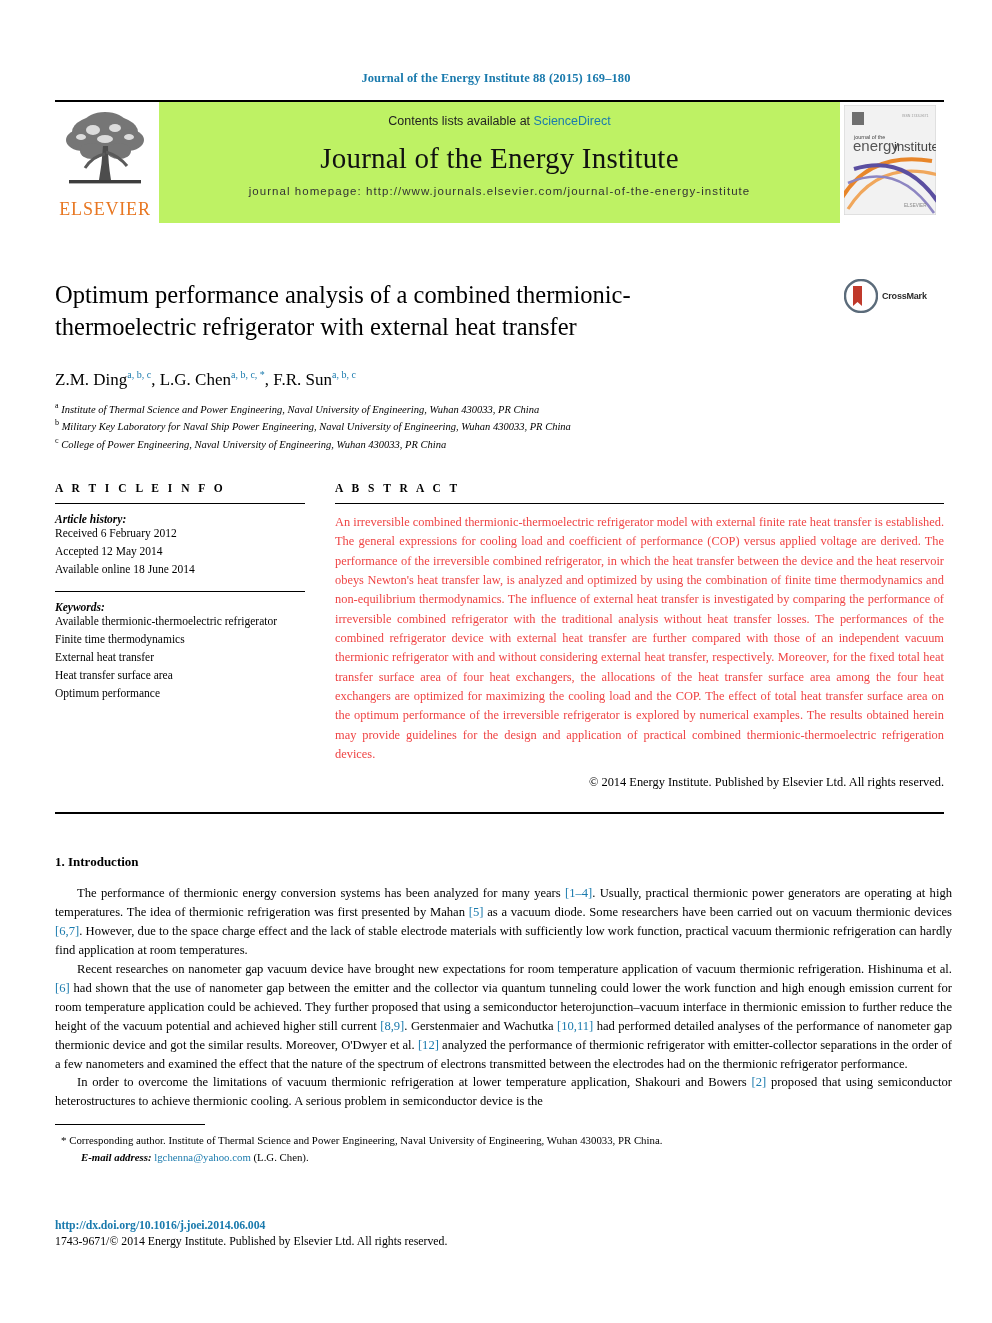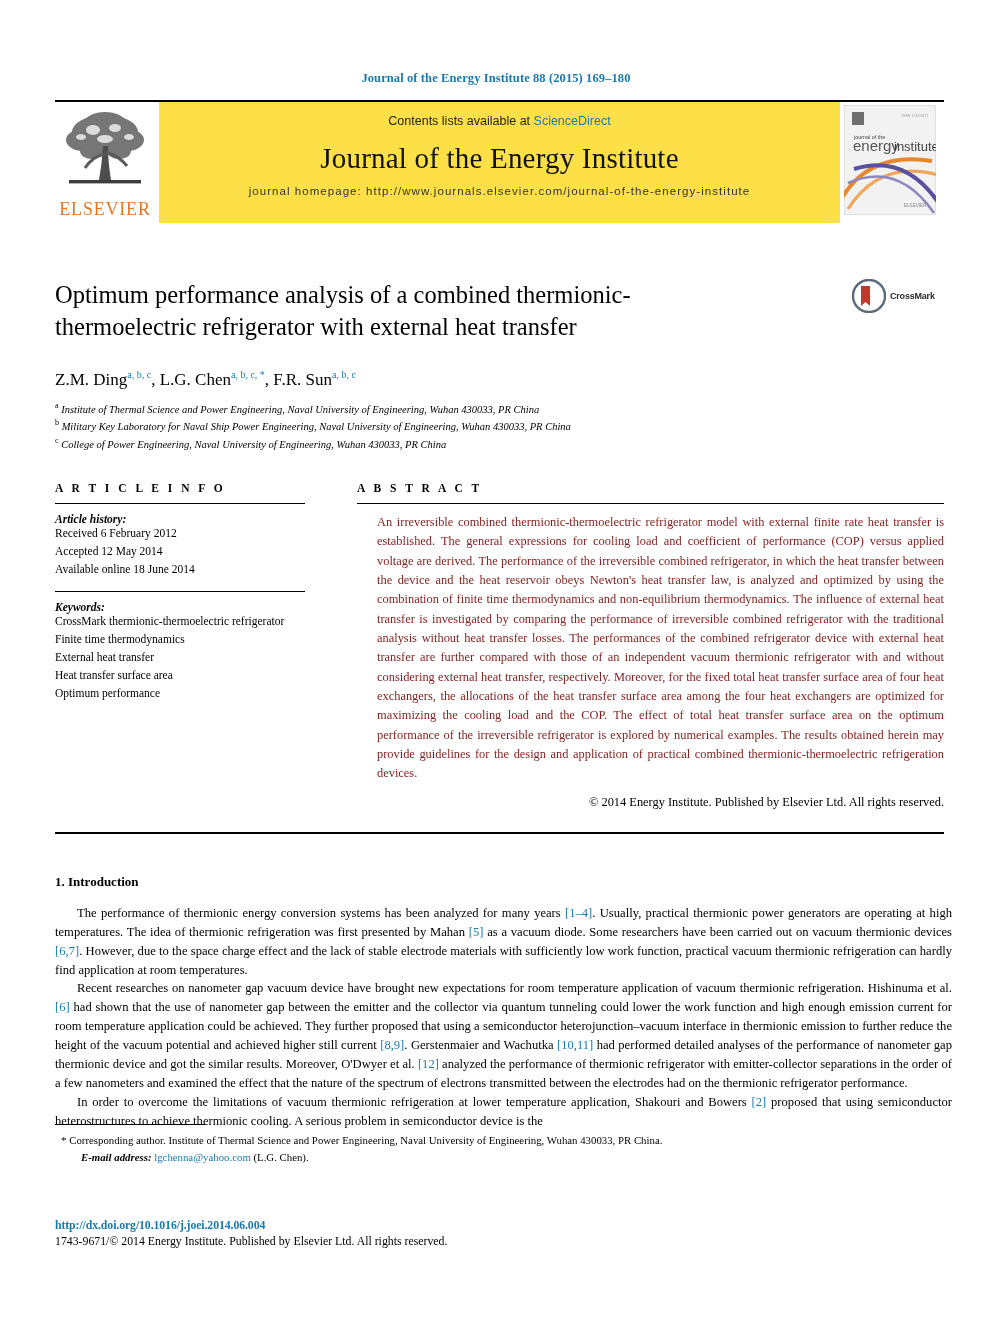--- a/index.html
+++ b/index.html
@@ -45,21 +45,21 @@
   .elsevier-word {
     text-align: center;
     color: #e87722;
     font-family: "Liberation Serif", serif;
     font-size: 18px;
     letter-spacing: .8px;
     margin-top: 1px;
   }
   .masthead-center {
     flex: 1 1 auto;
-    background: #fde047;
+    background: #bef264;
     text-align: center;
     padding: 12px 10px 8px 10px;
     margin-left: 4px;
     margin-right: 4px;
   }
   .contents-line {
     font-family: "Liberation Sans", sans-serif;
     font-size: 12.5px;
     color: #222;
     margin-bottom: 14px;
@@ -96,21 +96,21 @@
     font-family: "Liberation Serif", serif;
     font-size: 24.5px;
     line-height: 1.30;
     color: #000;
     width: 660px;
     font-weight: normal;
     margin: 0;
   }
   .crossmark {
     position: absolute;
-    right: 0;
+    right: 8px;
     top: 0;
     width: 92px;
     display: flex;
     align-items: center;
     gap: 4px;
   }
   .crossmark-text {
     font-family: "Liberation Sans", sans-serif;
     font-size: 9px;
     font-weight: bold;
@@ -134,21 +134,21 @@
     font-style: italic;
     line-height: 1.52;
     color: #000;
   }
   .affiliations sup { font-style: normal; font-size: 8px; vertical-align: super; }
 
   
   .info-abstract {
     margin: 30px 48px 0 55px;
     display: flex;
-    gap: 52px;
+    gap: 30px;
   }
   .col-info { width: 250px; flex: 0 0 250px; }
   .col-abstract { flex: 1 1 auto; }
 
   .sec-head {
     font-family: "Liberation Serif", serif;
     font-size: 11.5px;
     font-weight: bold;
     letter-spacing: 3.0px;
     color: #000;
@@ -172,22 +172,21 @@
     font-family: "Liberation Serif", serif;
     font-size: 11.5px;
     line-height: 1.55;
   }
 
   .abstract-body {
     font-family: "Liberation Serif", serif;
     font-size: 12.4px;
     line-height: 1.56;
     text-align: justify;
-    color: #7f1d1d;
-    margin-left: 20px;
+    color: #ef4444;
   }
   .copyright-line {
     font-family: "Liberation Serif", serif;
     font-size: 12.4px;
     text-align: right;
     margin-top: 11px;
   }
 
   .rule-below-abstract {
     margin: 22px 48px 0 55px;
@@ -337,21 +336,21 @@
 
     <div class="col-info">
       <div class="sec-head">A R T I C L E   I N F O</div>
       <div class="rule-thick"></div>
       <div class="ital-lead">Article history:</div>
       <div class="info-line">Received 6 February 2012</div>
       <div class="info-line">Accepted 12 May 2014</div>
       <div class="info-line">Available online 18 June 2014</div>
       <div class="rule-thin"></div>
       <div class="ital-lead">Keywords:</div>
-      <div class="keyword-line">CrossMark thermionic-thermoelectric refrigerator</div>
+      <div class="keyword-line">Available thermionic-thermoelectric refrigerator</div>
       <div class="keyword-line">Finite time thermodynamics</div>
       <div class="keyword-line">External heat transfer</div>
       <div class="keyword-line">Heat transfer surface area</div>
       <div class="keyword-line">Optimum performance</div>
     </div>
 
     <div class="col-abstract">
       <div class="sec-head">A B S T R A C T</div>
       <div class="rule-thick"></div>
       <div class="abstract-body">An irreversible combined thermionic-thermoelectric refrigerator model with external finite rate heat transfer is established. The general expressions for cooling load and coefficient of performance (COP) versus applied voltage are derived. The performance of the irreversible combined refrigerator, in which the heat transfer between the device and the heat reservoir obeys Newton's heat transfer law, is analyzed and optimized by using the combination of finite time thermodynamics and non-equilibrium thermodynamics. The influence of external heat transfer is investigated by comparing the performance of irreversible combined refrigerator with the traditional analysis without heat transfer losses. The performances of the combined refrigerator device with external heat transfer are further compared with those of an independent vacuum thermionic refrigerator with and without considering external heat transfer, respectively. Moreover, for the fixed total heat transfer surface area of four heat exchangers, the allocations of the heat transfer surface area among the four heat exchangers are optimized for maximizing the cooling load and the COP. The effect of total heat transfer surface area on the optimum performance of the irreversible refrigerator is explored by numerical examples. The results obtained herein may provide guidelines for the design and application of practical combined thermionic-thermoelectric refrigeration devices.</div>

